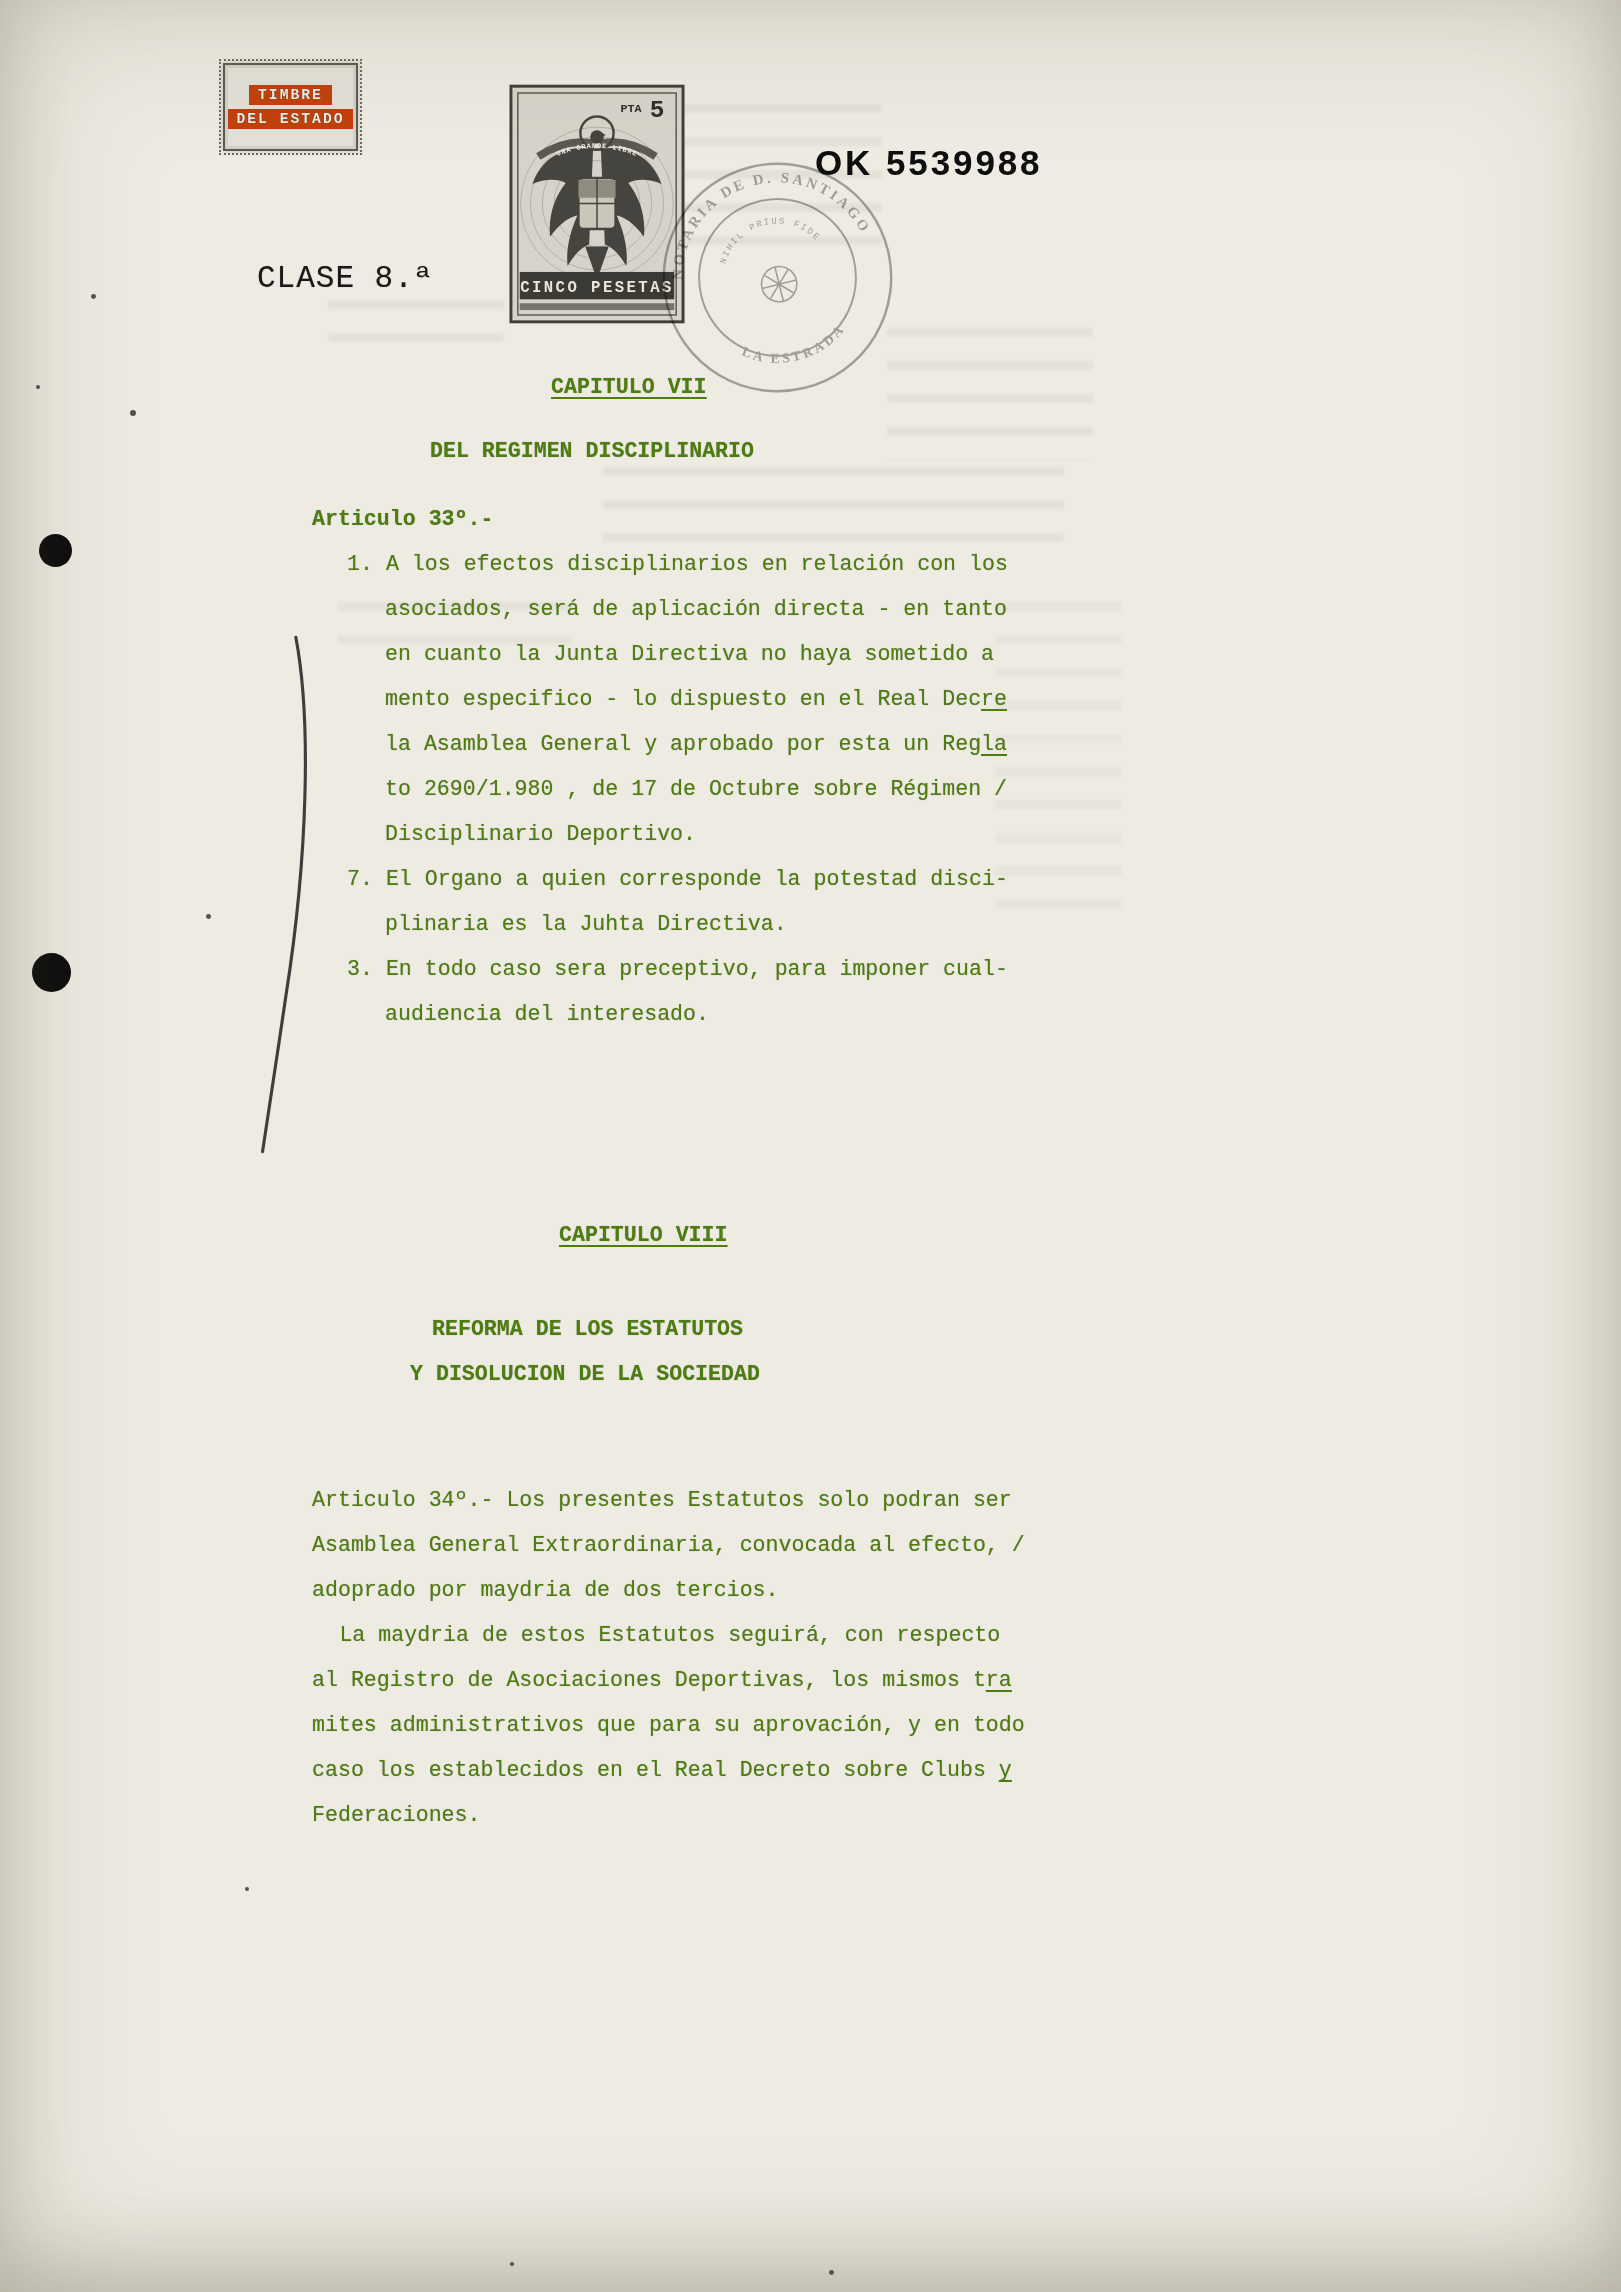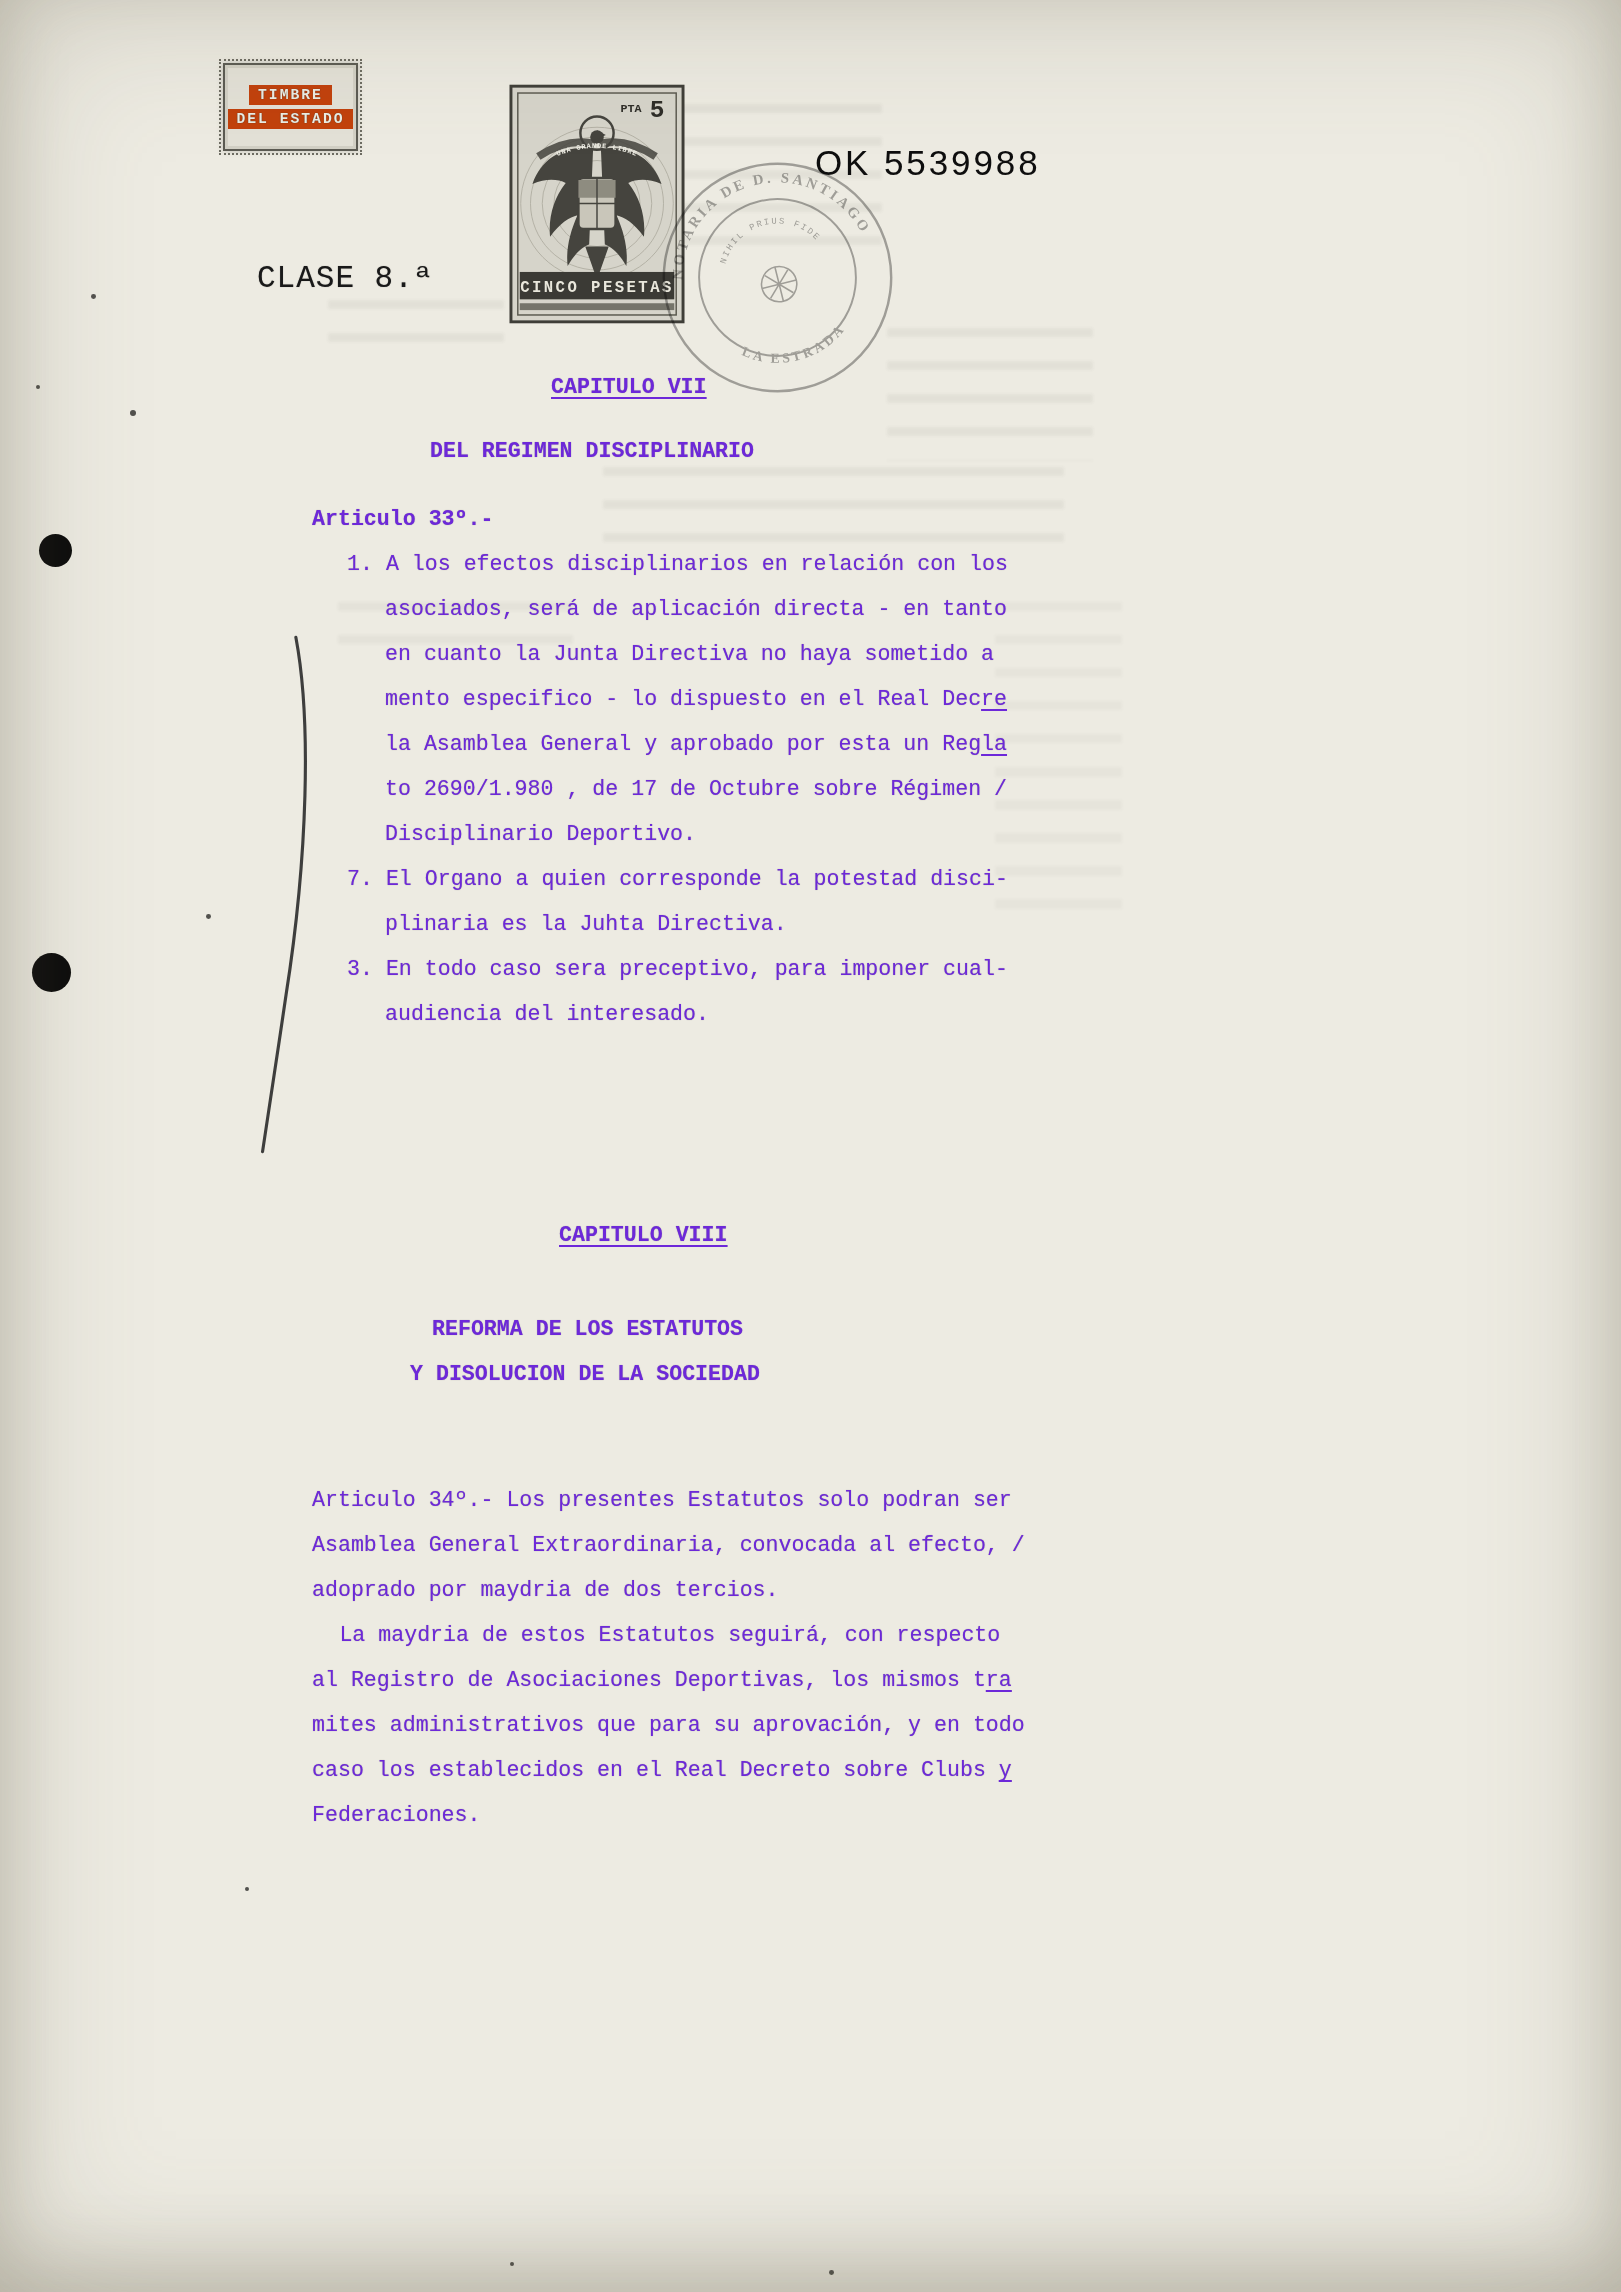--- a/index.html
+++ b/index.html
@@ -32,21 +32,21 @@
     text-shadow:0 0 1px #2c2b26;
   }
   .clase {
     position:absolute; left:257px; top:261px;
     font-size:31px; font-weight:normal; color:#191919;
     letter-spacing:1px; text-shadow:0 0 1px rgba(25,25,25,.4);
   }
   .serial {
     position:absolute; left:815px; top:143px;
     font-family:"Liberation Sans","DejaVu Sans",sans-serif;
-    font-size:35px; font-weight:400; letter-spacing:2.9px; color:#0e0e0e;
+    font-size:35px; font-weight:700; letter-spacing:2.9px; color:#0e0e0e;
   }
   .fiscal-stamp { position:absolute; left:509px; top:84px; }
   .notary-stamp {
     position:absolute; left:655px; top:155px;
     transform:rotate(-14deg);
     opacity:.72; mix-blend-mode:multiply;
   }
   .pen-stroke { position:absolute; left:235px; top:603px; }
 
   
@@ -56,21 +56,21 @@
   .speck  { position:absolute; border-radius:50%; background:#2b2b28; opacity:.8; }
   .ghost {
     position:absolute; pointer-events:none;
     opacity:.06; filter:blur(1.5px);
     background:repeating-linear-gradient(180deg, transparent 0 13.7px, #4b4a41 13.7px 23.5px, transparent 23.5px 33px);
   }
 
   
   .body-text {
     position:absolute; left:312px; top:365px; width:755px;
-    font-size:21.6px; line-height:45px; color:#6d28d9;
+    font-size:21.6px; line-height:45px; color:#4d7c0f;
     text-shadow:0 0 1px rgba(28,28,28,.35);
   }
   .line { white-space:pre; }
   .b { font-weight:bold; }
   .u { text-decoration:underline; text-underline-offset:3.9px; text-decoration-thickness:2px; }
   .ml36  { margin-left:35px; }
   .ml74  { margin-left:73px; }
   .ml28  { margin-left:27.4px; }
   .ml244 { margin-left:239px; }
   .ml252 { margin-left:247px; }

